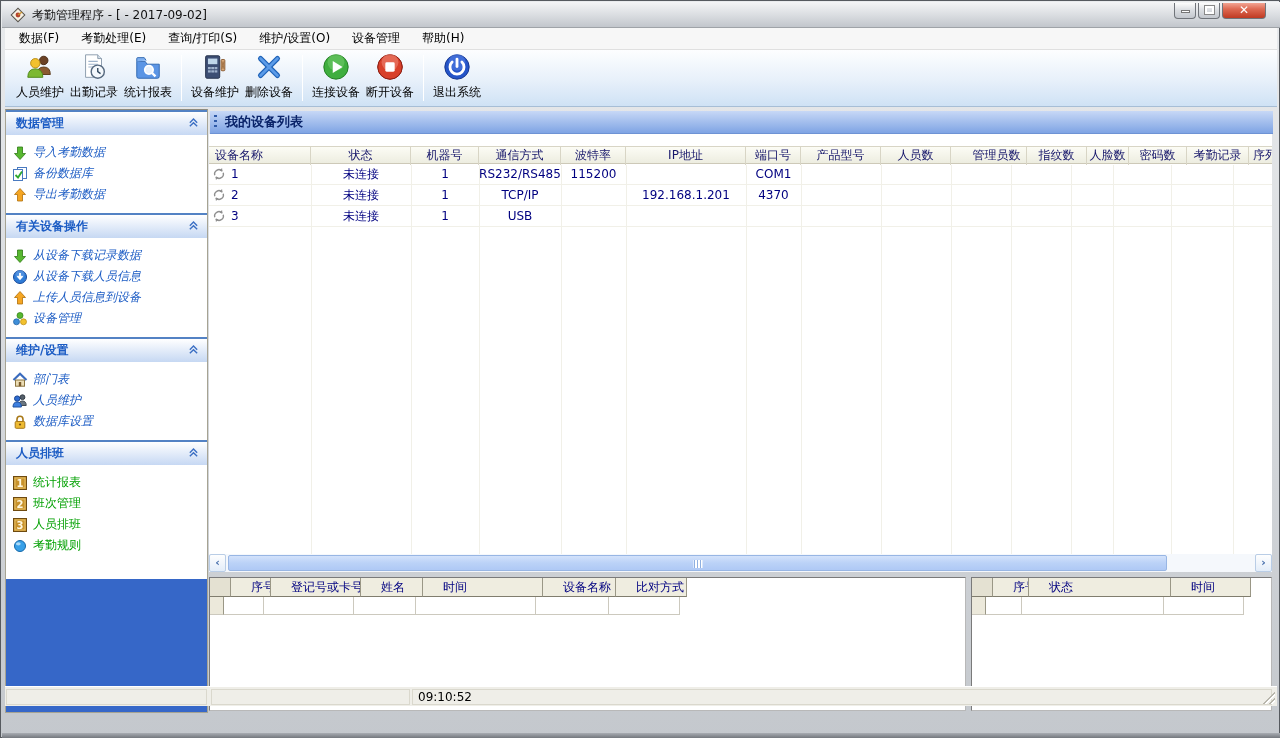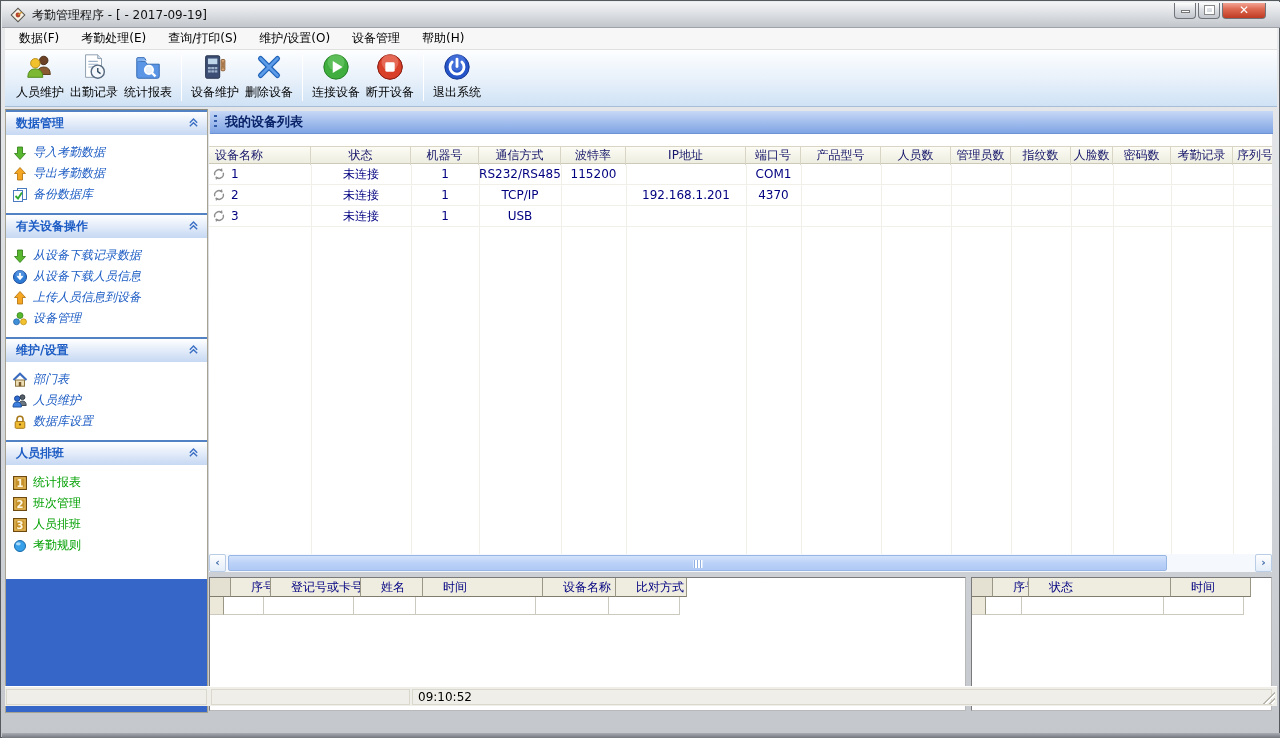--- a/index.html
+++ b/index.html
@@ -96,21 +96,21 @@
 <div id="frame-outer" class="abs">
 
   <div id="titlebar" class="abs">
     <span id="app-icon" class="abs">
       <svg viewBox="0 0 16 16">
           <rect x="3.2" y="3.2" width="9.6" height="9.6" transform="rotate(45 8 8)" fill="#F6F1E2" stroke="#55504A"></rect>
           <circle cx="8" cy="8" r="2.4" fill="#B5432E"></circle>
           <path d="M8 8 L12 5" stroke="#C89230" stroke-width="1.4"></path>
         </svg>
     </span>
-    <span id="window-title" class="abs">考勤管理程序 - [ - 2017-09-19]</span>
+    <span id="window-title" class="abs">考勤管理程序 - [ - 2017-09-02]</span>
     <div id="btn-min" class="abs wbtn"><span class="glyph-min"></span></div>
     <div id="btn-max" class="abs wbtn"><span class="glyph-max"></span></div>
     <div id="btn-close" class="abs wbtn"><span style="font-size:12px;line-height:15px;">✕</span></div>
   </div>
 
   <div id="menubar" class="abs">
       <div class="menu-item">数据(F)</div>
       <div class="menu-item">考勤处理(E)</div>
       <div class="menu-item">查询/打印(S)</div>
       <div class="menu-item">维护/设置(O)</div>
@@ -210,31 +210,31 @@
       </div>
       <div class="sb-items">
         <div class="sb-item">
           <span class="icon"><svg viewBox="0 0 16 16">
               <path d="M8 14.5 L2.5 8.5 H5.5 V2 H10.5 V8.5 H13.5 Z" fill="#58B830" stroke="#2F7A14" stroke-width="0.8"></path>
             </svg></span>
           <span class="sb-label-blue">导入考勤数据</span>
         </div>
         <div class="sb-item">
           <span class="icon"><svg viewBox="0 0 16 16">
-              <path d="M8 1.5 L13.5 7.5 H10.5 V14 H5.5 V7.5 H2.5 Z" fill="#F5A623" stroke="#B06F0A" stroke-width="0.8"></path>
-            </svg></span>
-          <span class="sb-label-blue">导出考勤数据</span>
-        </div>
-        <div class="sb-item">
-          <span class="icon"><svg viewBox="0 0 16 16">
               <rect x="5.5" y="1.5" width="9" height="11" fill="#FFFFFF" stroke="#4A7AC0"></rect>
               <rect x="1.5" y="3.5" width="9" height="11" fill="#FFFFFF" stroke="#4A7AC0"></rect>
               <path d="M3.5 9 l2.5 2.5 L10 5.5" stroke="#2FA82F" stroke-width="1.8" fill="none"></path>
             </svg></span>
           <span class="sb-label-blue">备份数据库</span>
+        </div>
+        <div class="sb-item">
+          <span class="icon"><svg viewBox="0 0 16 16">
+              <path d="M8 1.5 L13.5 7.5 H10.5 V14 H5.5 V7.5 H2.5 Z" fill="#F5A623" stroke="#B06F0A" stroke-width="0.8"></path>
+            </svg></span>
+          <span class="sb-label-blue">导出考勤数据</span>
         </div>
       </div>
       <div class="sb-header">
         <span class="sb-title">有关设备操作</span>
         <span class="sb-chevron"><svg viewBox="0 0 12 12">
             <path d="M2 6.2 L6 2.2 L10 6.2 M2 10.2 L6 6.2 L10 10.2" stroke="#3B6FC4" fill="none" stroke-width="1.5"></path>
           </svg></span>
       </div>
       <div class="sb-items">
         <div class="sb-item">
@@ -350,21 +350,21 @@
     <div id="dt-header">
         <div class="dt-hcell left" style="width: 102px;">设备名称</div>
         <div class="dt-hcell" style="width: 100px;">状态</div>
         <div class="dt-hcell" style="width: 68px;">机器号</div>
         <div class="dt-hcell" style="width: 82px;">通信方式</div>
         <div class="dt-hcell" style="width: 65px;">波特率</div>
         <div class="dt-hcell" style="width: 120px;">IP地址</div>
         <div class="dt-hcell" style="width: 55px;">端口号</div>
         <div class="dt-hcell" style="width: 80px;">产品型号</div>
         <div class="dt-hcell" style="width: 70px;">人员数</div>
-        <div class="dt-hcell" style="width: 60px;">管理员数</div>
+        <div class="dt-hcell" style="width: 60px; margin-left: 16px;">管理员数</div>
         <div class="dt-hcell" style="width: 60px;">指纹数</div>
         <div class="dt-hcell" style="width: 42px;">人脸数</div>
         <div class="dt-hcell" style="width: 58px;">密码数</div>
         <div class="dt-hcell" style="width: 62px;">考勤记录</div>
         <div class="dt-hcell" style="width: 45px;">序列号</div>
       </div>
     <div id="dt-rows">
         <div class="dt-row" style="top: 30px;">
           <div class="dt-cell name" style="width: 102px;">
             <span class="icon"><svg viewBox="0 0 16 16">

